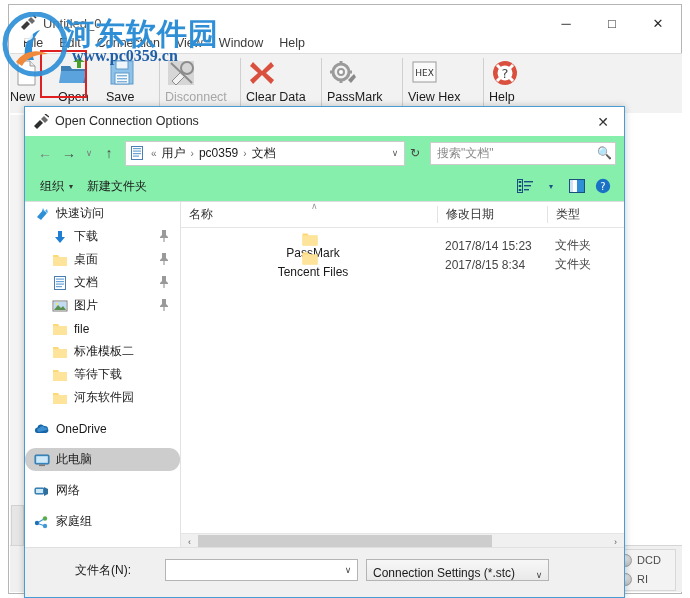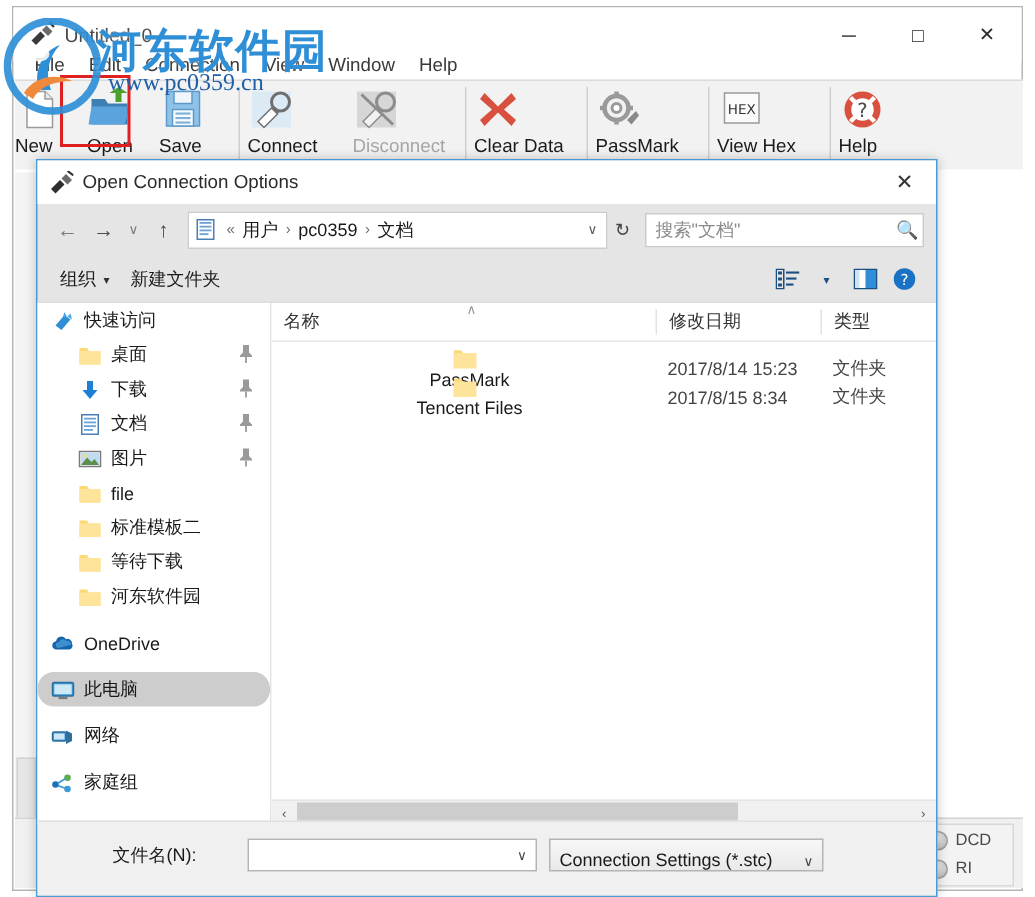--- a/index.html
+++ b/index.html
@@ -141,21 +141,21 @@
   }
   .led-label {
     font-size: 11px; color: #4a4a4a; margin-left: 5px;
   }
 
   
   .dialog {
     position: absolute;
     left: 24px; top: 106px;
     width: 601px; height: 492px;
-    background: #e5e5e5;
+    background: #86efac;
     border: 1px solid #4a9ad4;
     box-sizing: border-box;
     box-shadow: 0 0 7px rgba(0,0,0,0.22);
     z-index: 20;
   }
   .dlg-titlebar {
     position: absolute; left: 0; top: 0; right: 0; height: 29px;
     background: #ffffff;
   }
   .dlg-icon { position: absolute; left: 8px; top: 7px; width: 16px; height: 16px; }
@@ -381,21 +381,21 @@
     position: absolute; left: 64px; top: 8px;
     font-size: 30px; font-weight: bold;
     color: #2f8fd6;
     letter-spacing: 1px;
     font-family: "DejaVu Sans", sans-serif;
     text-shadow: 0 0 2px rgba(255,255,255,0.55);
     white-space: nowrap;
   }
   .wm-url {
     position: absolute; left: 72px; top: 41px;
-    font-size: 16px; font-weight: normal;
+    font-size: 16px; font-weight: bold;
     color: #1f5fa8;
     font-family: "Liberation Serif", serif;
     white-space: nowrap;
   }
 </style>
 </head>
 <body>
 
 <div id="root">
 
@@ -450,29 +450,20 @@
           <rect x="9" y="15" width="14" height="11" fill="#f5fafd" stroke="#5e9ac9"></rect>
           <rect x="11" y="17" width="10" height="1.4" fill="#7fb0d8"></rect>
           <rect x="11" y="20" width="10" height="1.4" fill="#7fb0d8"></rect>
           <rect x="11" y="23" width="10" height="1.4" fill="#7fb0d8"></rect>
         </svg>
         <div class="tb-label">Save</div>
       </div>
 
       <div class="tb-sep"></div>
 
-      <div class="tb-btn wide">
-        <svg class="tb-icon" viewBox="0 0 32 30">
-          <rect x="3" y="3" width="26" height="24" fill="#dceaf6"></rect>
-          <path d="M7 23 l9 -9 l4 4 l-9 9 z" fill="#ffffff" stroke="#6f6f6f"></path>
-          <circle cx="22" cy="10" r="6" fill="none" stroke="#6f6f6f" stroke-width="2"></circle>
-          <path d="M18 14 l3 3" stroke="#6f6f6f" stroke-width="2"></path>
-        </svg>
-        <div class="tb-label">Connect</div>
-      </div>
 
       <div class="tb-btn wide">
         <svg class="tb-icon" viewBox="0 0 32 30">
           <rect x="3" y="3" width="26" height="24" fill="#d6d6d6"></rect>
           <path d="M7 23 l9 -9 l4 4 l-9 9 z" fill="#f2f2f2" stroke="#8c8c8c"></path>
           <circle cx="22" cy="10" r="6" fill="none" stroke="#8c8c8c" stroke-width="2"></circle>
           <path d="M6 5 L27 25" stroke="#8c8c8c" stroke-width="2"></path>
         </svg>
         <div class="tb-label disabled">Disconnect</div>
       </div>
@@ -631,35 +622,35 @@
           <svg class="tree-ico" viewBox="0 0 16 16">
             <path d="M3 11 L9 4 L13 7 L7 14 Z" fill="#2f8fd6"></path>
             <path d="M9 2 L11 6 L8 5 Z" fill="#4aa5e8"></path>
             <path d="M13 3 L14 7 L11 5 Z" fill="#4aa5e8"></path>
           </svg>
           <span class="tree-label">快速访问</span>
         </div>
 
         <div class="tree-item indent">
           <svg class="tree-ico" viewBox="0 0 16 16">
-            <path d="M1 3 h5 l1.3 2 H15 v9 H1 Z" fill="#fcd976"></path>
-            <path d="M1 5 h14 v9 H1 Z" fill="#fde49a"></path>
-          </svg>
-          <span class="tree-label">桌面</span>
+            <path d="M6 2 h4 v6 h3 l-5 6 l-5 -6 h3 Z" fill="#1f7fd4"></path>
+          </svg>
+          <span class="tree-label">下载</span>
           <svg class="pin" viewBox="0 0 12 14">
             <path d="M4 1 h4 v5 l2 2 v1 H2 V8 l2 -2 Z" fill="#9a9a9a"></path>
             <path d="M6 9 v4" stroke="#9a9a9a" stroke-width="1.2"></path>
           </svg>
         </div>
 
         <div class="tree-item indent">
           <svg class="tree-ico" viewBox="0 0 16 16">
-            <path d="M6 2 h4 v6 h3 l-5 6 l-5 -6 h3 Z" fill="#1f7fd4"></path>
-          </svg>
-          <span class="tree-label">下载</span>
+            <path d="M1 3 h5 l1.3 2 H15 v9 H1 Z" fill="#fcd976"></path>
+            <path d="M1 5 h14 v9 H1 Z" fill="#fde49a"></path>
+          </svg>
+          <span class="tree-label">桌面</span>
           <svg class="pin" viewBox="0 0 12 14">
             <path d="M4 1 h4 v5 l2 2 v1 H2 V8 l2 -2 Z" fill="#9a9a9a"></path>
             <path d="M6 9 v4" stroke="#9a9a9a" stroke-width="1.2"></path>
           </svg>
         </div>
 
         <div class="tree-item indent">
           <svg class="tree-ico" viewBox="0 0 16 16">
             <rect x="2.5" y="1.5" width="11" height="13" fill="#ffffff" stroke="#4a7fb5"></rect>
             <rect x="4" y="3.5" width="8" height="1.2" fill="#6ba3d6"></rect>

